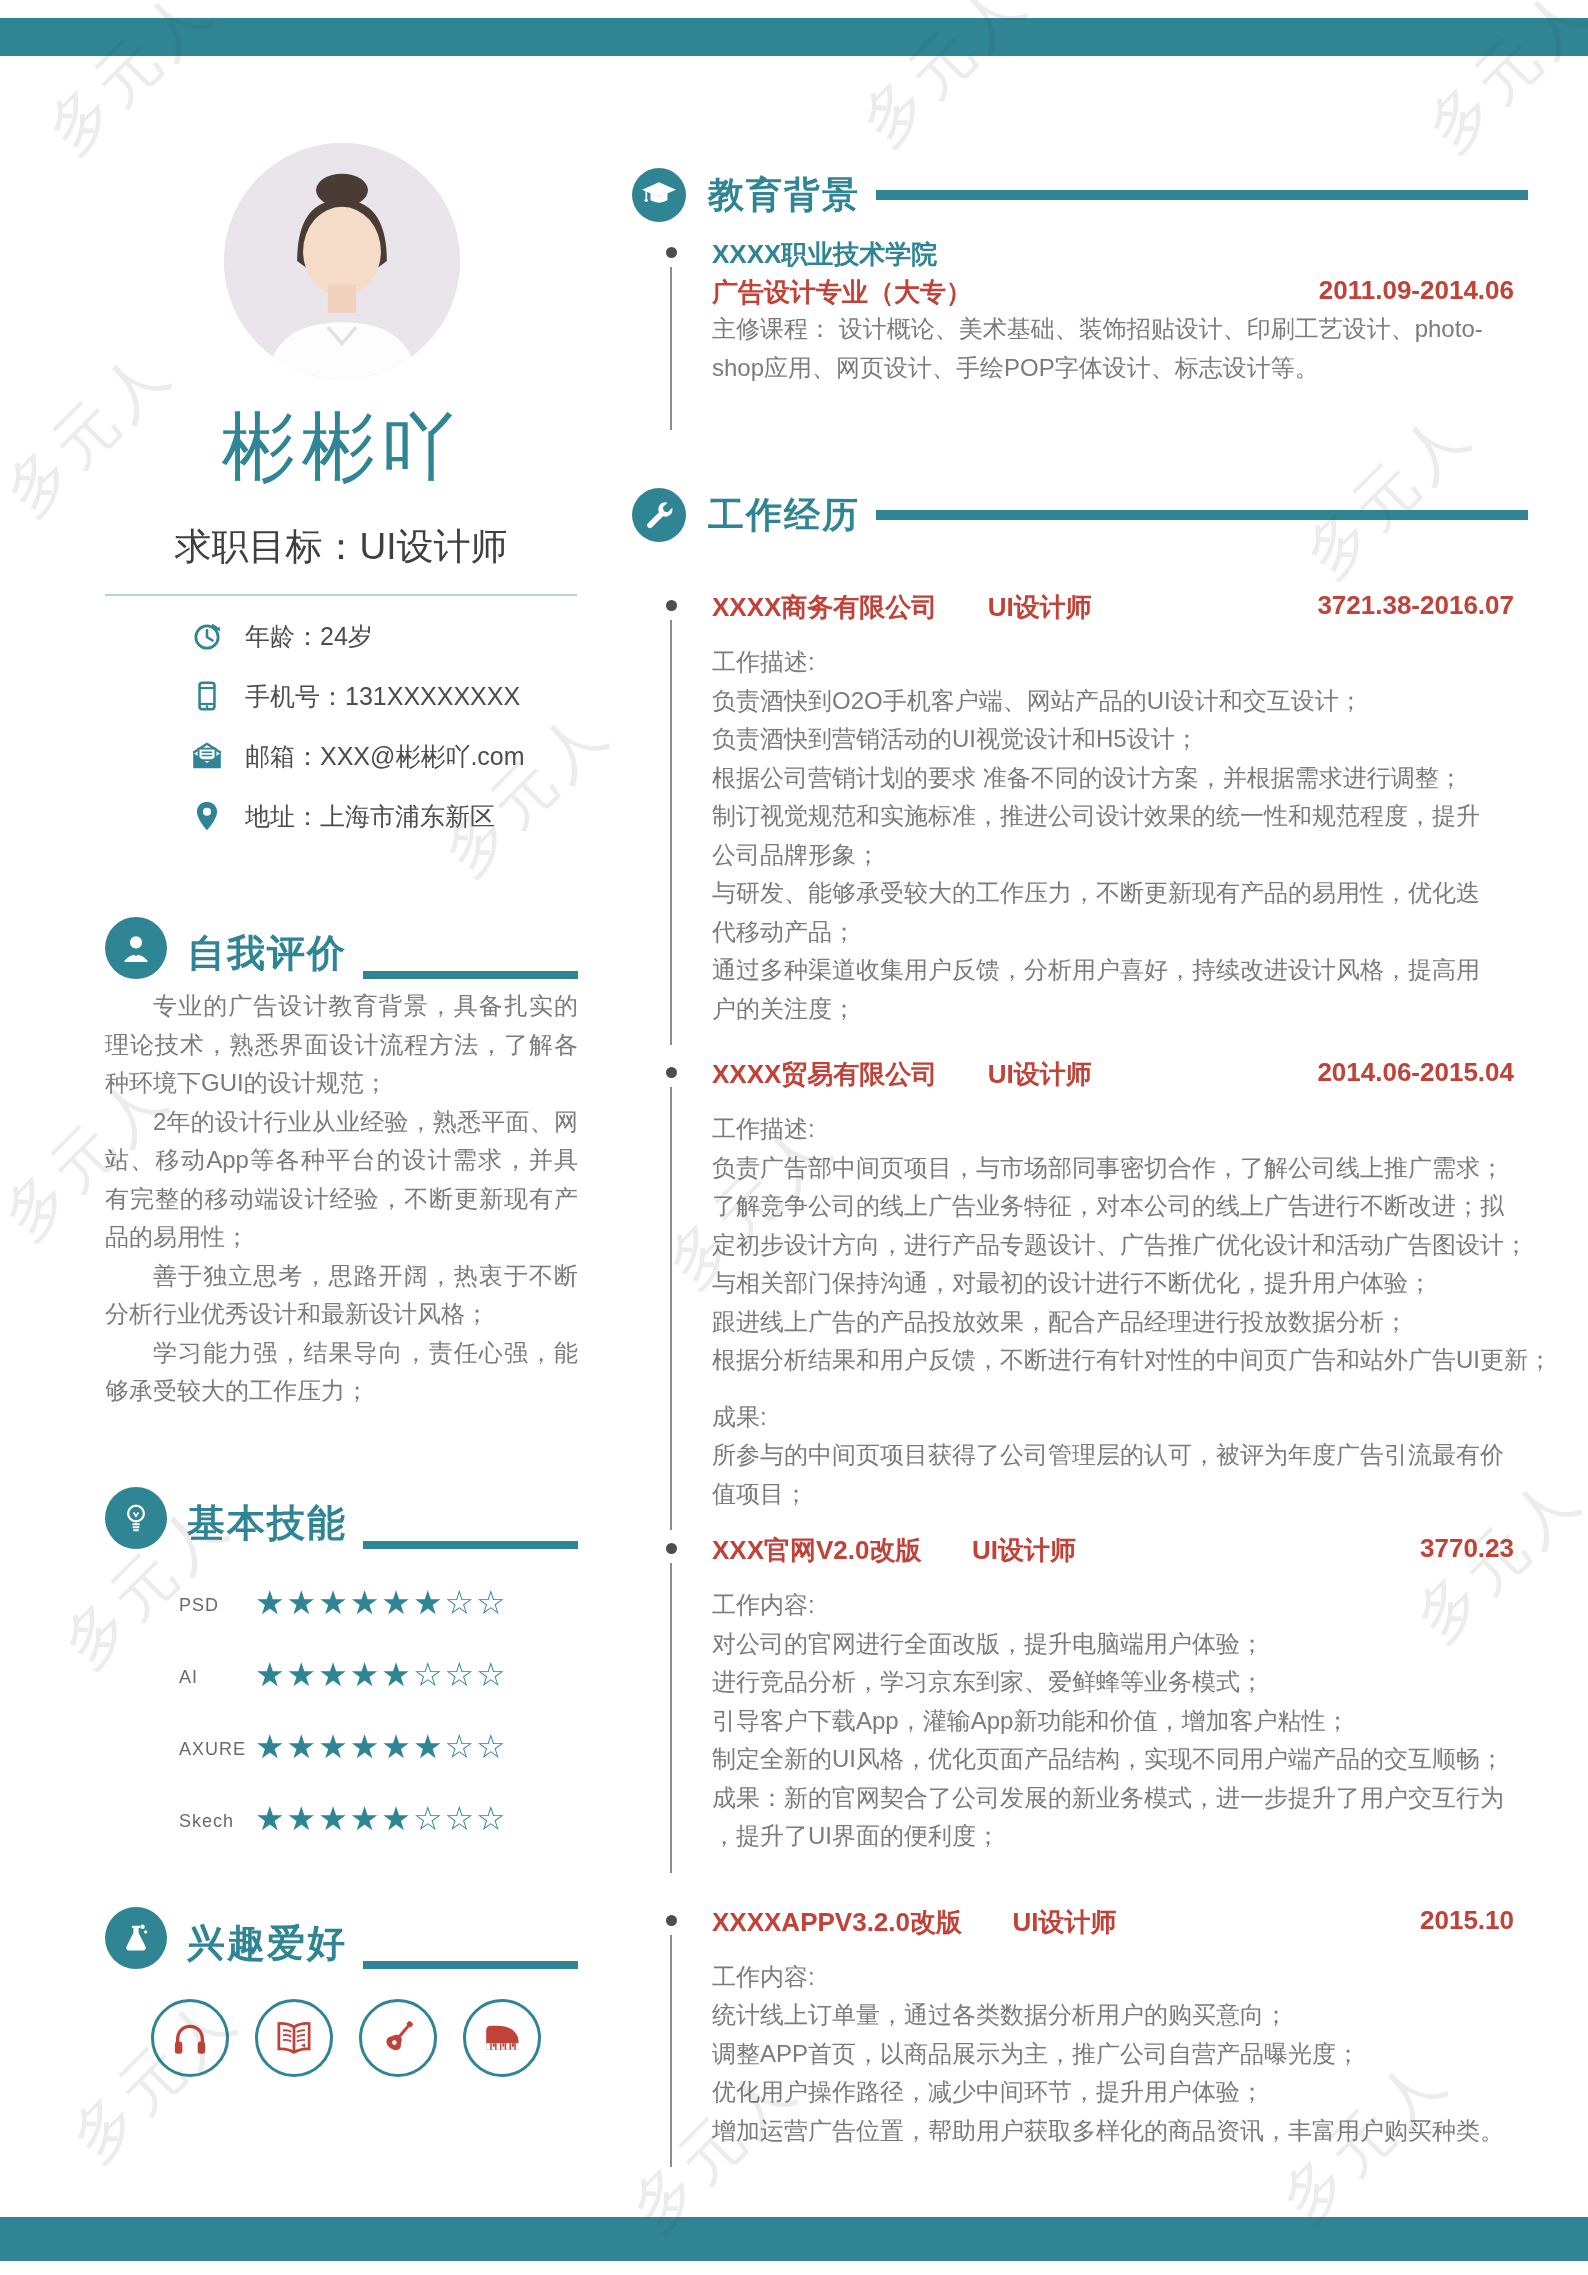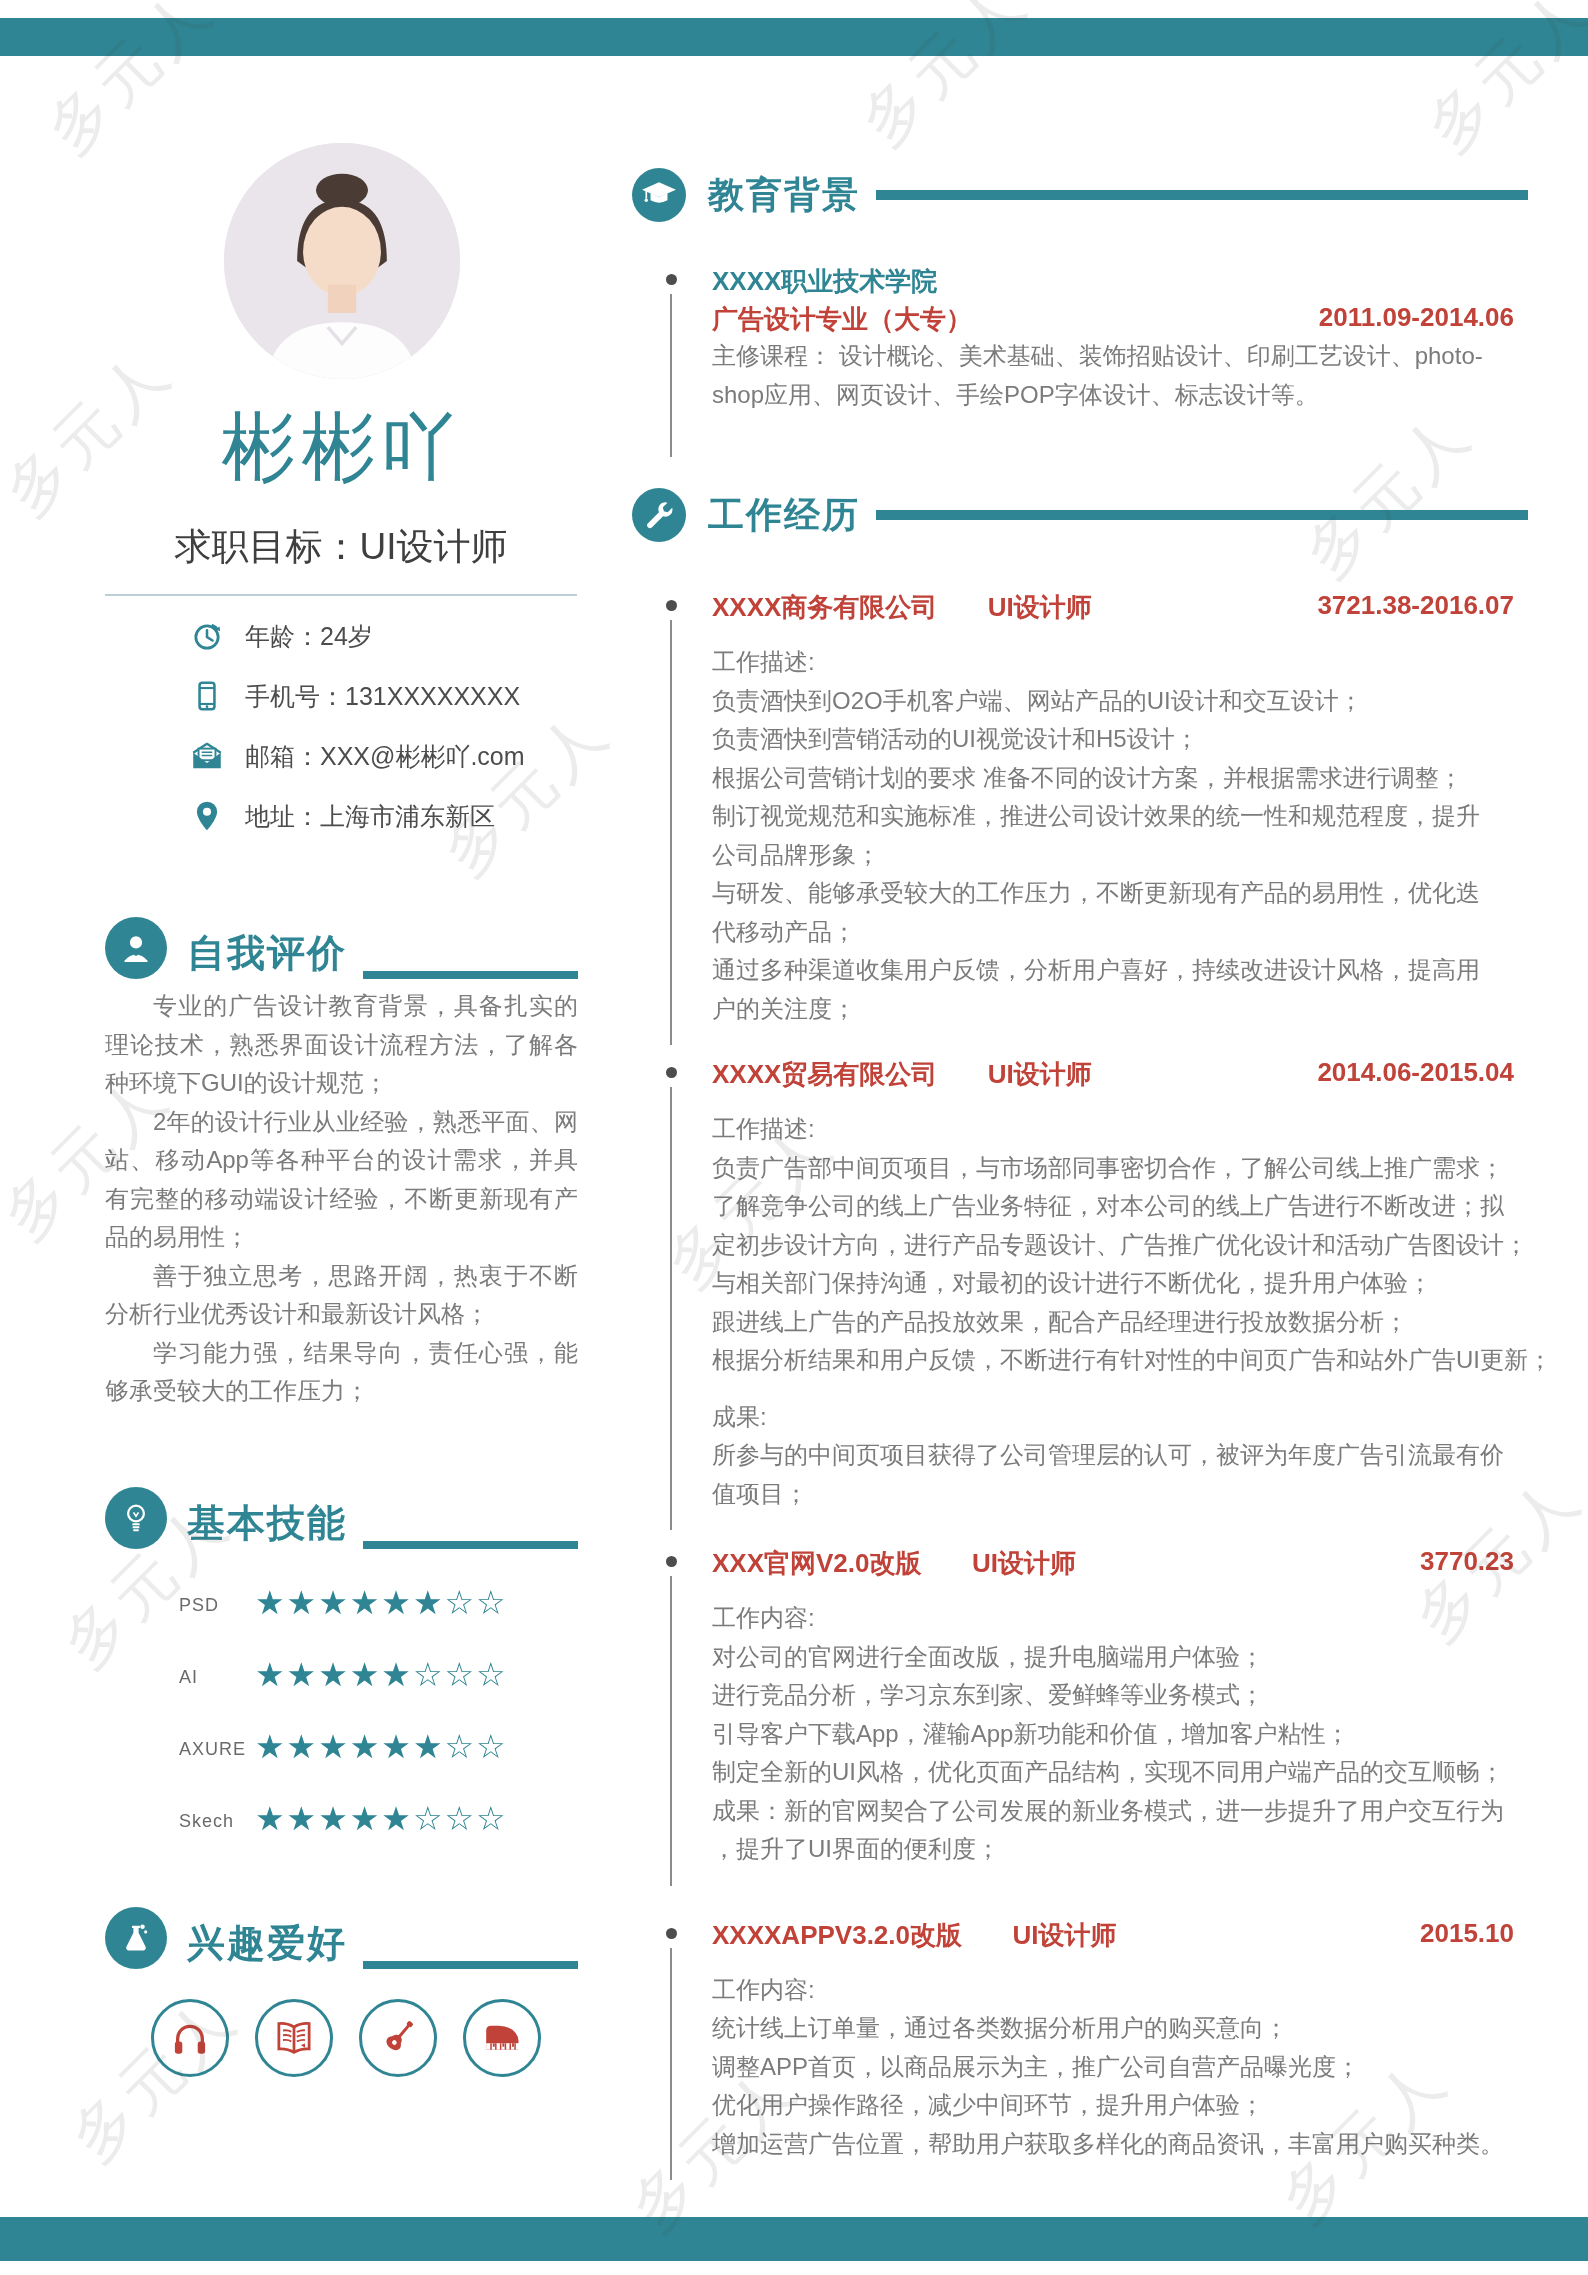--- a/index.html
+++ b/index.html
@@ -262,21 +262,21 @@
         <svg width="36" height="30" viewBox="0 0 34 26">
             <path d="M17 1 L33 8 L17 15 L1 8 Z" fill="#fff"></path>
             <path d="M9 11.2 V18 q8 4.6 16 0 v-6.8 L17 15 Z" fill="#fff"></path>
             <rect x="4.2" y="8.6" width="1.6" height="8" rx="0.8" fill="#fff"></rect>
             <circle cx="5" cy="18" r="1.6" fill="#fff"></circle>
           </svg>
       </span>
       <span class="rsec-title">教育背景</span>
       <span class="rsec-rule"></span>
     </div>
-    <div class="entry" style="margin-top:42px">
+    <div class="entry" style="margin-top:15px">
       <span class="bullet"></span>
       <span class="tline" style="bottom:-40px"></span>
       <div class="edu-school">XXXX职业技术学院</div>
       <div class="head-row">
         <span class="head-main">广告设计专业（大专）</span>
         <span class="head-date">2011.09-2014.06</span>
       </div>
       <div class="body-line">主修课程： 设计概论、美术基础、装饰招贴设计、印刷工艺设计、photo-</div>
       <div class="body-line">shop应用、网页设计、手绘POP字体设计、标志设计等。</div>
     </div>
@@ -326,21 +326,21 @@
       <div class="body-line">了解竞争公司的线上广告业务特征，对本公司的线上广告进行不断改进；拟</div>
       <div class="body-line">定初步设计方向，进行产品专题设计、广告推广优化设计和活动广告图设计；</div>
       <div class="body-line">与相关部门保持沟通，对最初的设计进行不断优化，提升用户体验；</div>
       <div class="body-line">跟进线上广告的产品投放效果，配合产品经理进行投放数据分析；</div>
       <div class="body-line">根据分析结果和用户反馈，不断进行有针对性的中间页广告和站外广告UI更新；</div>
       <div class="body-line body-label">成果:</div>
       <div class="body-line">所参与的中间页项目获得了公司管理层的认可，被评为年度广告引流最有价</div>
       <div class="body-line">值项目；</div>
     </div>
 
-    <div class="entry job" style="margin-top:30px">
+    <div class="entry job" style="margin-top:17px">
       <span class="bullet"></span>
       <span class="tline"></span>
       <div class="head-row">
         <span class="head-main">XXX官网V2.0改版</span>
         <span class="head-main head-role">UI设计师</span>
         <span class="head-date">3770.23</span>
       </div>
       <div class="body-line body-label">工作内容:</div>
       <div class="body-line">对公司的官网进行全面改版，提升电脑端用户体验；</div>
       <div class="body-line">进行竞品分析，学习京东到家、爱鲜蜂等业务模式；</div>

